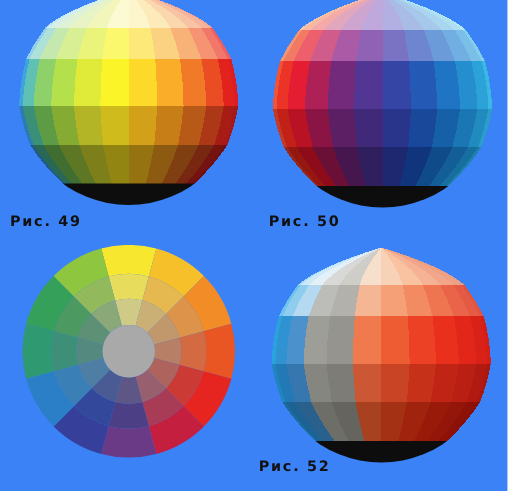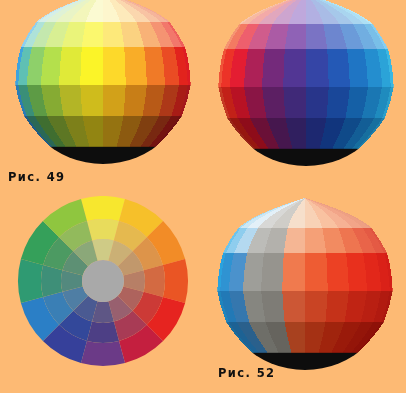--- a/index.html
+++ b/index.html
@@ -10,21 +10,21 @@
   body {
     width: 406px;
     height: 393px;
     overflow: hidden;
     font-family: "DejaVu Sans", "Liberation Sans", sans-serif;
   }
   .page {
     position: relative;
     width: 406px;
     height: 393px;
-    background: #fdba74;
+    background: #3b82f6;
   }
   .figure {
     position: absolute;
   }
   .figure-canvas {
     position: absolute;
     left: 0;
     top: 0;
     display: block;
   }
@@ -40,21 +40,21 @@
   }
   
   #fig-49 { left: 0px;   top: -8px; width: 203px; height: 180px; }
   #fig-50 { left: 206px; top: -6px; width: 200px; height: 180px; }
   #fig-51 { left: 4px;   top: 196px; width: 200px; height: 170px; }
   #fig-52 { left: 208px; top: 198px; width: 198px; height: 172px; }
 
   #cap-49 { left: 8px;   top: 172px; }
   #cap-50 { left: 215px; top: 172px; }
   #cap-51 { left: 8px;   top: 368px; }
-  #cap-52 { left: 218px; top: 368px; }
+  #cap-52 { left: 207px; top: 368px; }
 </style>
 </head>
 <body>
 
 <div class="page">
 
   <div class="figure" id="fig-49">
     <svg class="figure-canvas" id="svg-49" width="203" height="180" viewBox="0 0 203 180" aria-hidden="true">
         <defs>
           <clipPath id="fig-49-clip">
@@ -193,20 +193,21 @@
           <path d="M 100 123.83999999999999 Q 100 139.32 100 154.8 L 113.66564558141309 154.8 Q 117.87015042628686 139.32 120.45286549389161 123.83999999999999 Z" fill="#1d2870" shape-rendering="crispEdges"></path>
           <path d="M 120.45286549389161 123.83999999999999 Q 117.87015042628686 139.32 113.66564558141309 154.8 L 126.39999999999998 154.8 Q 134.5224796328421 139.32 139.5119020043328 123.83999999999999 Z" fill="#11357d" shape-rendering="crispEdges"></path>
           <path d="M 139.5119020043328 123.83999999999999 Q 134.5224796328421 139.32 126.39999999999998 154.8 L 137.3352380466497 154.8 Q 148.8221589035143 139.32 155.87826768968415 123.83999999999999 Z" fill="#0f4a89" shape-rendering="crispEdges"></path>
           <path d="M 155.87826768968415 123.83999999999999 Q 148.8221589035143 139.32 137.3352380466497 154.8 L 145.72614131981834 154.8 Q 159.79468872734435 139.32 168.436621775187 123.83999999999999 Z" fill="#135e96" shape-rendering="crispEdges"></path>
           <path d="M 168.436621775187 123.83999999999999 Q 159.79468872734435 139.32 145.72614131981834 154.8 L 151.00088362806278 154.8 Q 166.69230932980116 139.32 176.33113318357573 123.83999999999999 Z" fill="#176f9f" shape-rendering="crispEdges"></path>
           <path d="M 176.33113318357573 123.83999999999999 Q 166.69230932980116 139.32 151.00088362806278 154.8 L 152.79999999999998 154.8 Q 169.04495926568427 139.32 179.02380400866565 123.83999999999999 Z" fill="#1f80ab" shape-rendering="crispEdges"></path>
           <rect x="10" y="154.8" width="180" height="20.19999999999999" fill="#0d0d0d"></rect>
         </g>
       </svg>
   </div>
+  <div class="caption" id="cap-50">Рис. 50</div>
 
   <div class="figure" id="fig-51">
     <svg class="figure-canvas" id="svg-51" width="200" height="172" viewBox="0 0 200 172" aria-hidden="true">
         <g>
           <path d="M 77.00038116628573 2.8963047654291927 A 85 85 0 0 1 120.99961883371424 2.8963047654291927 L 115.04678079635627 25.112598770077767 A 62 62 0 0 0 82.95321920364371 25.112598770077767 Z" fill="#f7e72e" shape-rendering="geometricPrecision"></path>
           <path d="M 120.99961883371424 2.8963047654291927 A 85 85 0 0 1 159.1040764008565 24.895923599143444 L 142.84062043356593 41.15937956643404 A 62 62 0 0 0 115.04678079635627 25.112598770077767 Z" fill="#f6c02a" shape-rendering="geometricPrecision"></path>
           <path d="M 159.1040764008565 24.895923599143444 A 85 85 0 0 1 181.1036952345708 63.00038116628571 L 158.88740122992223 68.9532192036437 A 62 62 0 0 0 142.84062043356593 41.15937956643404 Z" fill="#f28c27" shape-rendering="geometricPrecision"></path>
           <path d="M 181.1036952345708 63.00038116628572 A 85 85 0 0 1 181.1036952345708 106.99961883371425 L 158.88740122992223 101.04678079635627 A 62 62 0 0 0 158.88740122992223 68.9532192036437 Z" fill="#ea5524" shape-rendering="geometricPrecision"></path>
           <path d="M 181.1036952345708 106.99961883371424 A 85 85 0 0 1 159.10407640085657 145.1040764008565 L 142.84062043356596 128.84062043356593 A 62 62 0 0 0 158.88740122992223 101.04678079635627 Z" fill="#e62420" shape-rendering="geometricPrecision"></path>
           <path d="M 159.10407640085657 145.1040764008565 A 85 85 0 0 1 120.99961883371432 167.1036952345708 L 115.04678079635633 144.8874012299222 A 62 62 0 0 0 142.84062043356596 128.84062043356593 Z" fill="#c41f3f" shape-rendering="geometricPrecision"></path>

